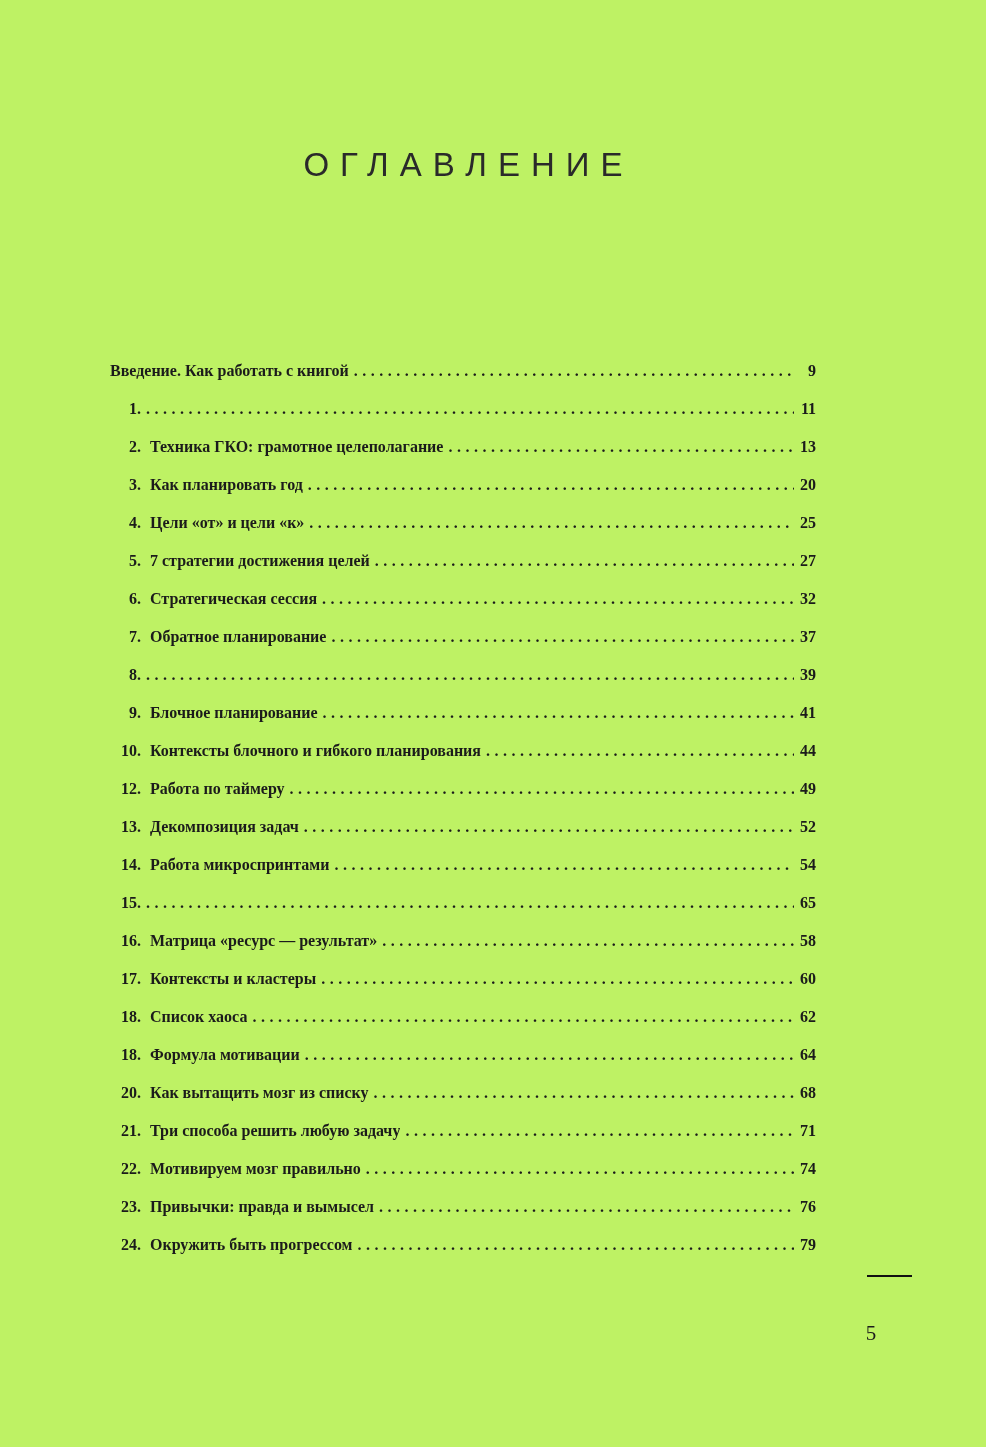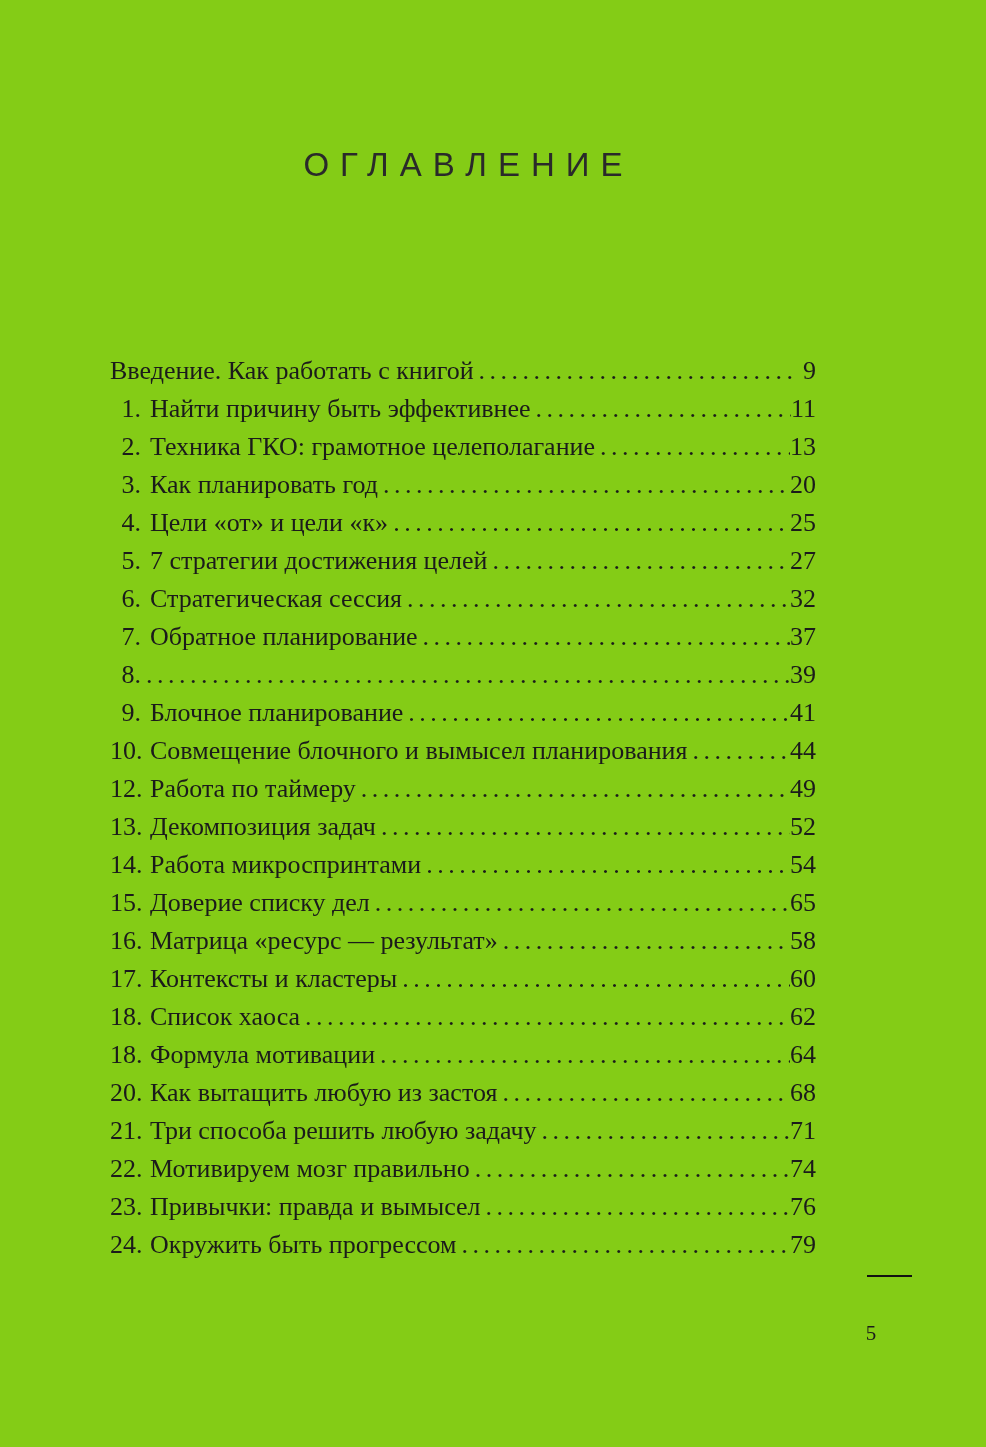--- a/index.html
+++ b/index.html
@@ -4,21 +4,21 @@
 <style>
   html, body {
     margin: 0;
     padding: 0;
     background: #ffffff;
   }
   .page {
     position: relative;
     width: 986px;
     height: 1447px;
-    background: #84cc16;
+    background: #bef264;
     font-family: "Liberation Serif", serif;
     color: #1b1b1b;
     overflow: hidden;
   }
   .page-title {
     position: absolute;
     top: 146px;
     left: 110px;
     width: 706px;
     text-align: center;
@@ -33,22 +33,23 @@
     position: absolute;
     top: 352px;
     left: 110px;
     width: 706px;
   }
   .toc-entry {
     display: flex;
     align-items: flex-start;
     height: 38px;
     line-height: 38px;
-    font-size: 26px;
+    font-size: 16px;
     white-space: nowrap;
+    font-weight: bold;
   }
   .toc-num {
     flex: none;
     width: 31px;
     text-align: right;
   }
   .toc-title {
     flex: none;
     padding-left: 9px;
     max-width: 600px;
@@ -100,21 +101,20 @@
   <div class="page-title">ОГЛАВЛЕНИЕ</div>
 
   <div class="toc">
       <div class="toc-entry">
         <span class="toc-title no-num">Введение. Как работать с книгой</span>
         <span class="toc-dots"></span>
         <span class="toc-page">9</span>
       </div>
       <div class="toc-entry">
         <span class="toc-num">1.</span>
-        <span class="toc-title">Найти причину быть эффективнее</span>
         <span class="toc-dots"></span>
         <span class="toc-page">11</span>
       </div>
       <div class="toc-entry">
         <span class="toc-num">2.</span>
         <span class="toc-title">Техника ГКО: грамотное целеполагание</span>
         <span class="toc-dots"></span>
         <span class="toc-page">13</span>
       </div>
       <div class="toc-entry">
@@ -153,21 +153,21 @@
         <span class="toc-page">39</span>
       </div>
       <div class="toc-entry">
         <span class="toc-num">9.</span>
         <span class="toc-title">Блочное планирование</span>
         <span class="toc-dots"></span>
         <span class="toc-page">41</span>
       </div>
       <div class="toc-entry">
         <span class="toc-num">10.</span>
-        <span class="toc-title">Совмещение блочного и вымысел планирования</span>
+        <span class="toc-title">Контексты блочного и гибкого планирования</span>
         <span class="toc-dots"></span>
         <span class="toc-page">44</span>
       </div>
       <div class="toc-entry">
         <span class="toc-num">12.</span>
         <span class="toc-title">Работа по таймеру</span>
         <span class="toc-dots"></span>
         <span class="toc-page">49</span>
       </div>
       <div class="toc-entry">
@@ -177,21 +177,20 @@
         <span class="toc-page">52</span>
       </div>
       <div class="toc-entry">
         <span class="toc-num">14.</span>
         <span class="toc-title">Работа микроспринтами</span>
         <span class="toc-dots"></span>
         <span class="toc-page">54</span>
       </div>
       <div class="toc-entry">
         <span class="toc-num">15.</span>
-        <span class="toc-title">Доверие списку дел</span>
         <span class="toc-dots"></span>
         <span class="toc-page">65</span>
       </div>
       <div class="toc-entry">
         <span class="toc-num">16.</span>
         <span class="toc-title">Матрица «ресурс — результат»</span>
         <span class="toc-dots"></span>
         <span class="toc-page">58</span>
       </div>
       <div class="toc-entry">
@@ -207,21 +206,21 @@
         <span class="toc-page">62</span>
       </div>
       <div class="toc-entry">
         <span class="toc-num">18.</span>
         <span class="toc-title">Формула мотивации</span>
         <span class="toc-dots"></span>
         <span class="toc-page">64</span>
       </div>
       <div class="toc-entry">
         <span class="toc-num">20.</span>
-        <span class="toc-title">Как вытащить любую из застоя</span>
+        <span class="toc-title">Как вытащить мозг из списку</span>
         <span class="toc-dots"></span>
         <span class="toc-page">68</span>
       </div>
       <div class="toc-entry">
         <span class="toc-num">21.</span>
         <span class="toc-title">Три способа решить любую задачу</span>
         <span class="toc-dots"></span>
         <span class="toc-page">71</span>
       </div>
       <div class="toc-entry">

